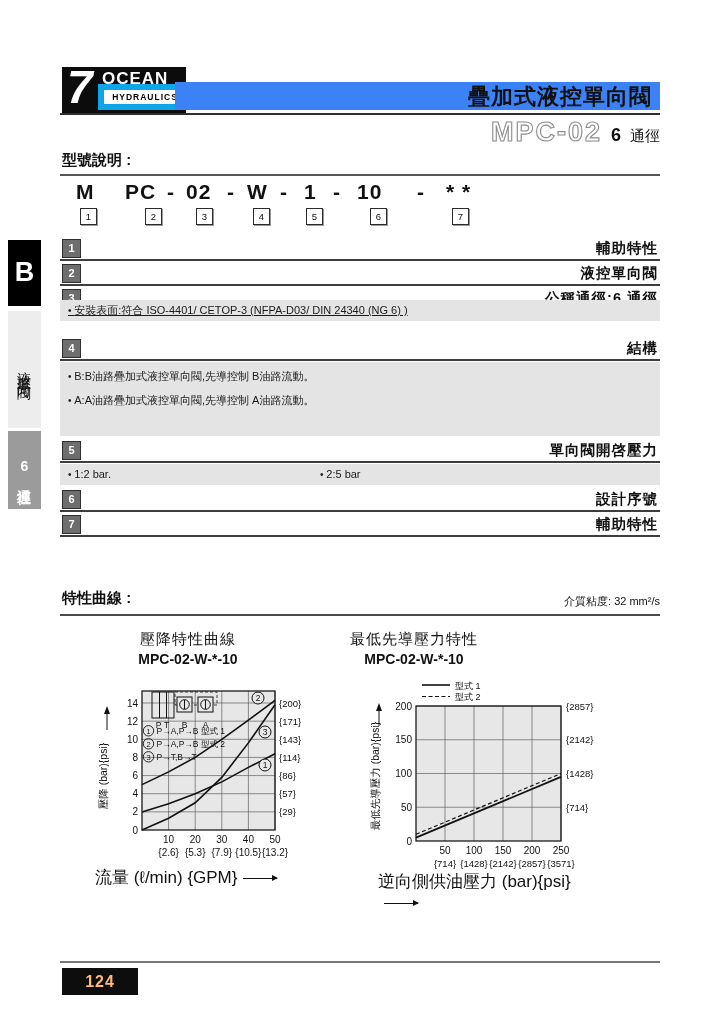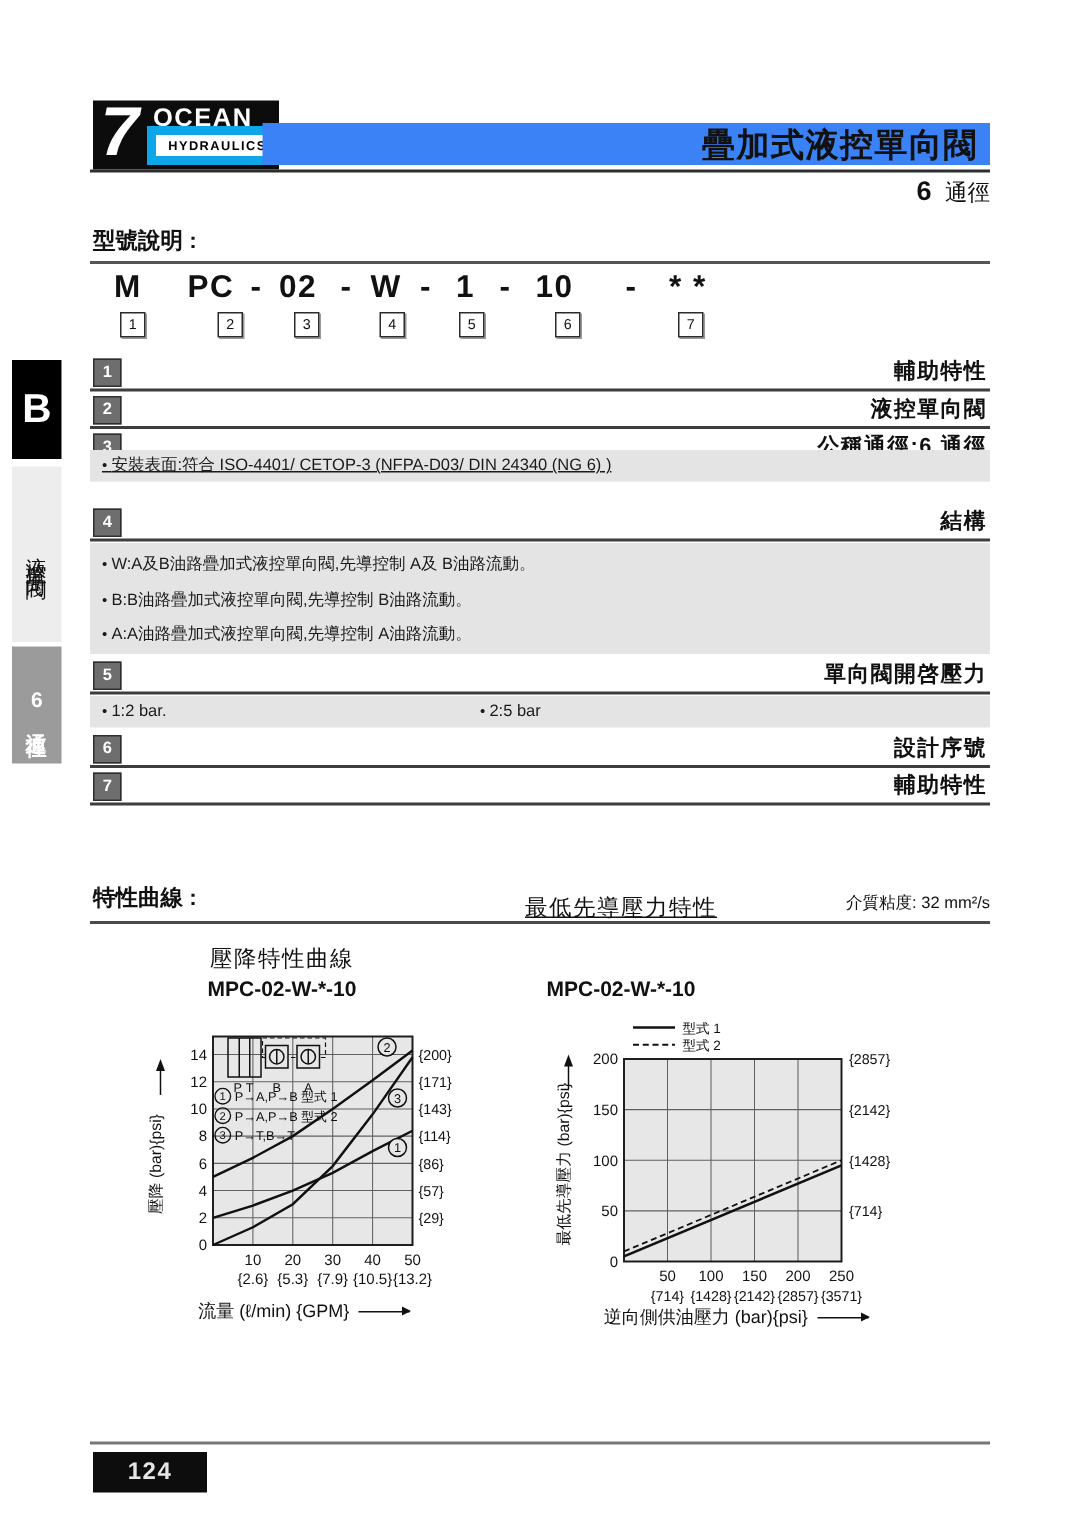--- a/index.html
+++ b/index.html
@@ -57,50 +57,51 @@
   #side-size{left:8px;top:431px;width:33px;height:78px;background:#9b9b9b;display:flex;align-items:center;justify-content:center;}
   #side-size span{font-size:14px;font-weight:700;letter-spacing:3px;color:#fff;}
 
   
   #curves-heading{left:62px;top:589px;font-size:15px;font-weight:700;}
   #viscosity{right:60px;top:594px;font-size:11px;}
   #curves-rule{left:60px;top:614px;width:600px;height:2px;background:#4a4a4a;}
   .ch-title{position:absolute;width:180px;text-align:center;font-size:15px;letter-spacing:1px;}
   .ch-sub{position:absolute;width:180px;text-align:center;font-size:14px;font-weight:700;}
   #c1-title{left:98px;top:630px;} #c1-sub{left:98px;top:651px;}
-  #c2-title{left:324px;top:596px;text-decoration:underline;} #c2-sub{left:324px;top:651px;}
+  #c2-title{left:324px;top:630px;} #c2-sub{left:324px;top:651px;}
   #chart1-svg{left:95px;top:676px;} #chart2-svg{left:366px;top:676px;}
-  .xlabel{position:absolute;font-size:12px;text-align:center;}
+  .xlabel{position:absolute;font-size:17px;text-align:left;}
   #xlabel1{left:95px;top:866px;width:215px;}
   #xlabel2{left:378px;top:870px;width:225px;}
   .h-arrow{display:inline-block;position:relative;width:34px;height:1px;background:#111;vertical-align:middle;margin-left:6px;}
   .h-arrow::after{content:"";position:absolute;right:-1px;top:-3.5px;border-left:6px solid #111;
                   border-top:3.5px solid transparent;border-bottom:3.5px solid transparent;}
 
   
   #footer-rule{left:60px;top:961px;width:600px;height:1.5px;background:#777;}
-  #footer-box{left:62px;top:968px;width:76px;height:27px;background:#0d0d0d;color:#e5e5e5;font-size:16px;font-weight:700;
+  #footer-box{left:62px;top:968px;width:76px;height:27px;background:#0d0d0d;color:#fdba74;font-size:16px;font-weight:700;
               text-align:center;line-height:27px;letter-spacing:1px;}
   svg{font-family:"Liberation Sans","DejaVu Sans",sans-serif;}
 </style>
 </head>
 <body>
 
 <div class="page">
 
   <div class="abs" id="logo">
     <span class="seven">7</span>
     <span class="brand">OCEAN</span>
     <span class="hyd">HYDRAULICS</span>
   </div>
   <div class="abs" id="title-bar">
     <span class="t">疊加式液控單向閥</span>
   </div>
   <div class="abs" id="header-rule"></div>
   <div class="abs" id="model-row">
+    <span class="model">MPC-02</span>
     <span class="num">6</span>
     <span class="unit">通徑</span>
   </div>
 
   <div class="abs" id="code-heading">型號說明 :</div>
   <div class="abs" id="code-rule"></div>
   <div>
     <span class="seg s0">M</span>
     <span class="seg s1">PC</span>
     <span class="seg s2">-</span>
@@ -135,21 +136,20 @@
     <span class="lbl">公稱通徑:6 通徑</span>
   </div>
   <div class="note" id="note1">
     <span class="it">安裝表面:符合 ISO-4401/ CETOP-3 (NFPA-D03/ DIN 24340 (NG 6) )</span>
   </div>
   <div class="sec" id="sec4">
     <span class="nbox">4</span>
     <span class="lbl">結構</span>
   </div>
   <div class="note" id="note2">
-    <span class="it">W:A及B油路疊加式液控單向閥,先導控制 A及 B油路流動。</span>
     <span class="it">B:B油路疊加式液控單向閥,先導控制 B油路流動。</span>
     <span class="it">A:A油路疊加式液控單向閥,先導控制 A油路流動。</span>
   </div>
   <div class="sec" id="sec5">
     <span class="nbox">5</span>
     <span class="lbl">單向閥開啓壓力</span>
   </div>
   <div class="note" id="note3">
     <span class="it c1">1:2 bar.</span>
     <span class="it c2">2:5 bar</span>

